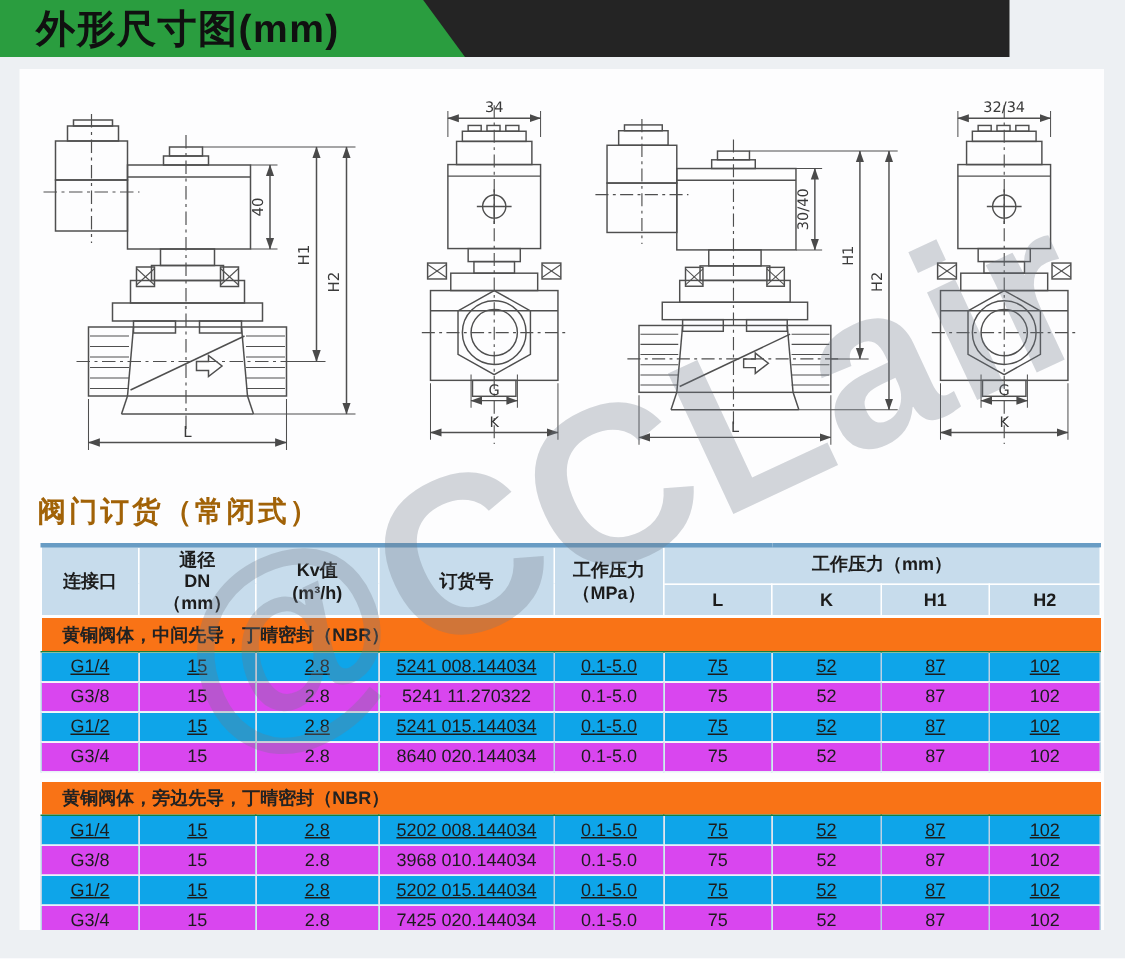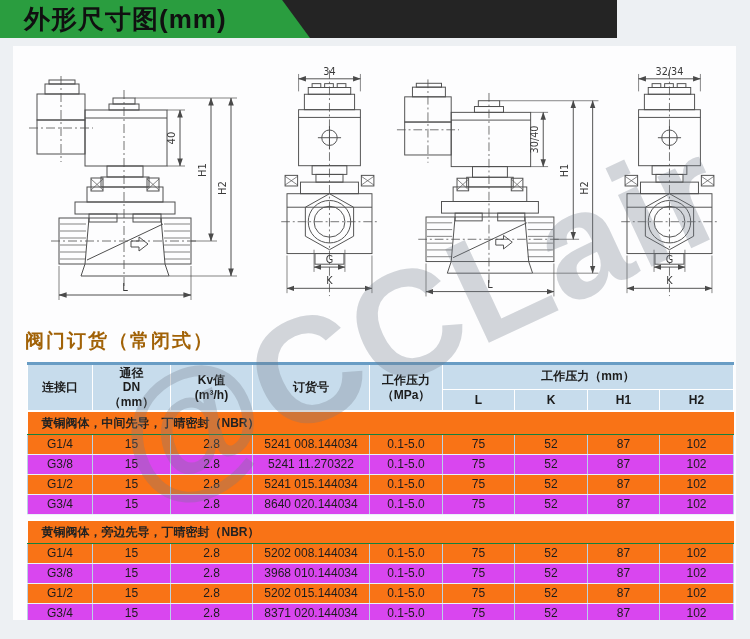--- a/index.html
+++ b/index.html
@@ -1,20 +1,20 @@
 <!DOCTYPE html>
 <html><head>
 <meta charset="utf-8">
 <style>
   * { margin:0; padding:0; box-sizing:border-box; }
   body { font-family:"Liberation Sans","DejaVu Sans",sans-serif; }
   .page { position:relative; width:750px; height:639px; background:#edf0f3; overflow:hidden; }
 
   
-  .banner { position:absolute; left:0; top:0; width:617px; height:38px; background:#242424; }
+  .banner { position:absolute; left:0; top:0; width:673px; height:38px; background:#242424; }
   .banner-green { position:absolute; left:0; top:0; width:310px; height:38px; background:#2a9d3f;
     clip-path:polygon(0 0, 91% 0, 100% 100%, 0 100%); }
   .banner-title { position:absolute; left:24px; top:0; line-height:38px; font-size:26px; font-weight:bold;
     color:#101010; letter-spacing:1px; white-space:nowrap; }
 
   
   .content { position:absolute; left:13px; top:46px; width:723px; height:574px; background:#fdfdfe; overflow:hidden; }
 
   .dwg { position:absolute; top:12px; }
   #d1 { left:14px; }
@@ -34,21 +34,21 @@
     border-top:3px solid #689cc4; border-bottom:3px solid #97bcd7; font-size:12px; color:#1c1c1c; }
   .spec th { background:#c7dcec; border:1px solid #fff; font-weight:bold; text-align:center; vertical-align:middle; padding:1px 0; }
   .spec thead tr:first-child th { height:20px; }
   .spec thead tr:last-child th { height:18px; }
   .spec thead { border-bottom:2px solid #9cc0da; }
   .spec th span { display:block; line-height:1.2; }
   .spec td { text-align:center; height:19px; line-height:19px; border-left:1px solid #b9d2e5; border-right:1px solid #b9d2e5;
     border-bottom:1px solid #e9f1f8; overflow:hidden; white-space:nowrap; }
   .spec tr.grp td { background:#f97316; text-align:left; padding-left:14px; font-weight:bold; height:22px; line-height:22px;
     border-top:2px solid #fff; border-bottom:1px solid #15803d; border-left:none; border-right:none; color:#222; }
-  .spec tr.w  td { background:#f97316; }
+  .spec tr.w  td { background:#0ea5e9;text-decoration:underline; }
   .spec tr.b  td { background:#d946ef; }
   .spec tr.gap td { background:#fdfdfe; height:5px; line-height:5px; border:none; }
 
   
   .watermark { position:absolute; left:118px; top:322px; font-size:150px; font-weight:bold;
     color:rgba(112,124,135,0.30); transform:rotate(-25deg); transform-origin:0 60%;
     letter-spacing:2px; white-space:nowrap; pointer-events:none; z-index:5; }
 </style>
 </head>
 <body>
@@ -418,21 +418,21 @@
             <td>0.1-5.0</td>
             <td>75</td>
             <td>52</td>
             <td>87</td>
             <td>102</td>
         </tr>
         <tr class="b">
           <td>G3/4</td>
             <td>15</td>
             <td>2.8</td>
-            <td>8371 020.144034</td>
+            <td>7425 020.144034</td>
             <td>0.1-5.0</td>
             <td>75</td>
             <td>52</td>
             <td>87</td>
             <td>102</td>
         </tr>
       </tbody>
     </table>
 
     <div class="watermark">@CCLair</div>

